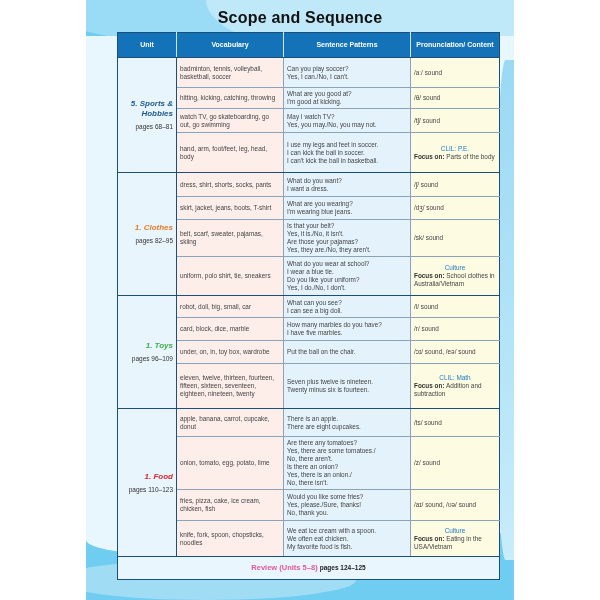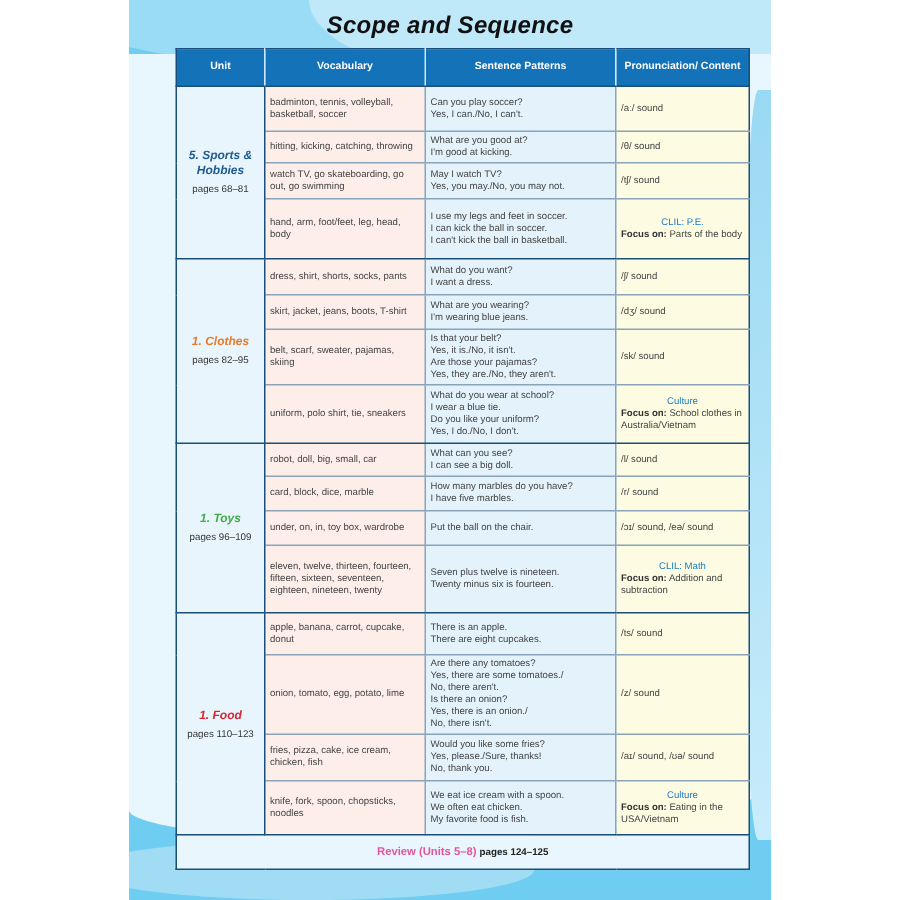--- a/index.html
+++ b/index.html
@@ -3,26 +3,26 @@
 <meta charset="utf-8">
 <style>
   html, body { margin:0; padding:0; }
   body { width:600px; height:600px; background:#ffffff; position:relative; overflow:hidden; font-family:"Liberation Sans", sans-serif; }
   .page { position:absolute; left:86px; top:0; width:428px; height:600px; background:#6fcdf2; overflow:hidden; }
   .wave-top { position:absolute; left:-40px; top:-30px; width:520px; height:80px; background:#9adcf6; border-radius:50%; }
   .wave-top2 { position:absolute; left:120px; top:-60px; width:360px; height:120px; background:#bfe8f9; border-radius:50%; }
   .body-bg { position:absolute; left:0; top:36px; width:428px; height:524px; background:#e8f6fd; border-radius:0 0 60% 40% / 0 0 40px 20px; }
   .wave-bottom { position:absolute; left:-30px; top:560px; width:300px; height:40px; background:#b7e3f7; border-radius:50%; opacity:.7; }
   .side-wave { position:absolute; right:-6px; top:60px; width:24px; height:500px; background:linear-gradient(180deg,#9ad9f3,#c8ecfb); border-radius:40% 0 0 40%; }
-  .title { position:absolute; left:0; top:9px; width:428px; text-align:center; font-weight:bold; font-style:italic; font-size:16px; color:#111; letter-spacing:.2px; }
+  .title { position:absolute; left:0; top:9px; width:428px; text-align:center; font-weight:bold; font-size:16px; color:#111; letter-spacing:.2px; }
   table { position:absolute; left:31px; top:32px; width:382px; border-collapse:collapse; table-layout:fixed; font-size:6.4px; line-height:8px; color:#444; }
   th { background:#1372b8; color:#fff; font-weight:bold; font-size:7px; line-height:8px; height:24px; border:1px solid #1b4f7a; border-right:1px solid #cfe6f5; text-align:center; padding:0 2px; }
   th:last-child { border-right:1px solid #1b4f7a; }
   td { border:1px solid #8aa3b8; padding:2px 3px; vertical-align:middle; }
-  td.unit { background:#e9f5fc; text-align:center; border-left:1.5px solid #1b4f7a; border-right:1.5px solid #1b4f7a; border-bottom:1.5px solid #1b4f7a; }
+  td.unit { background:#e9f5fc; text-align:right; border-left:1.5px solid #1b4f7a; border-right:1.5px solid #1b4f7a; border-bottom:1.5px solid #1b4f7a; }
   td.voc { background:#fdeee9; }
   td.sen { background:#e3f2fb; }
   td.pro { background:#fdfbe2; border-right:1.5px solid #1b4f7a; }
   tr.last td { border-bottom:1.5px solid #1b4f7a; }
   .uname { font-weight:bold; font-style:italic; font-size:8px; line-height:10px; display:block; margin-bottom:4px; }
   .upages { font-size:6.5px; color:#333; display:block; }
   .content-cell { text-align:center; }
   .tag { color:#1a7cc0; display:block; }
   .focus-b { font-weight:bold; color:#333; }
   .focus-line { text-align:left; display:block; }

